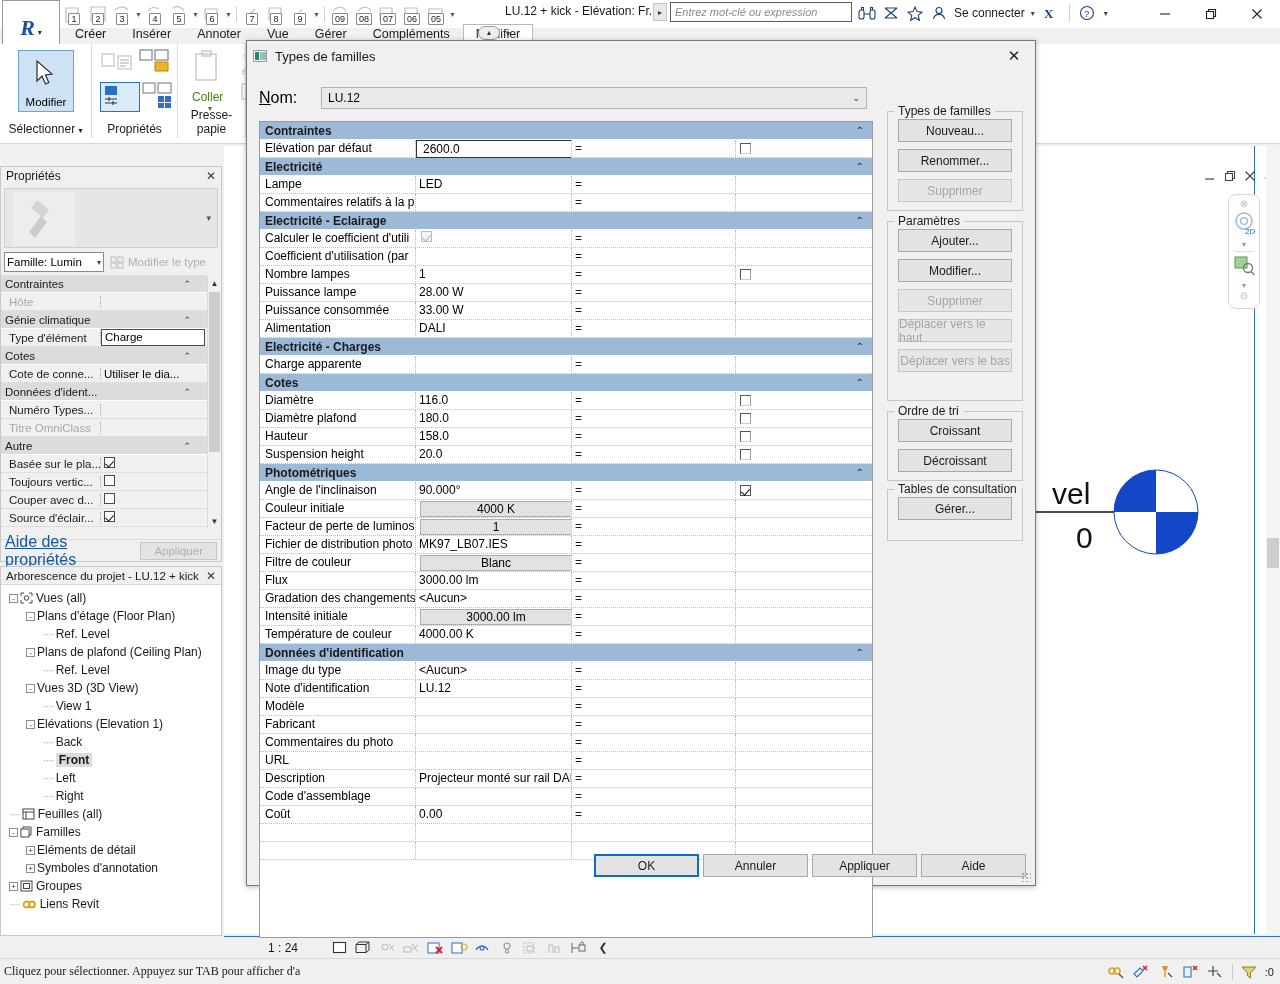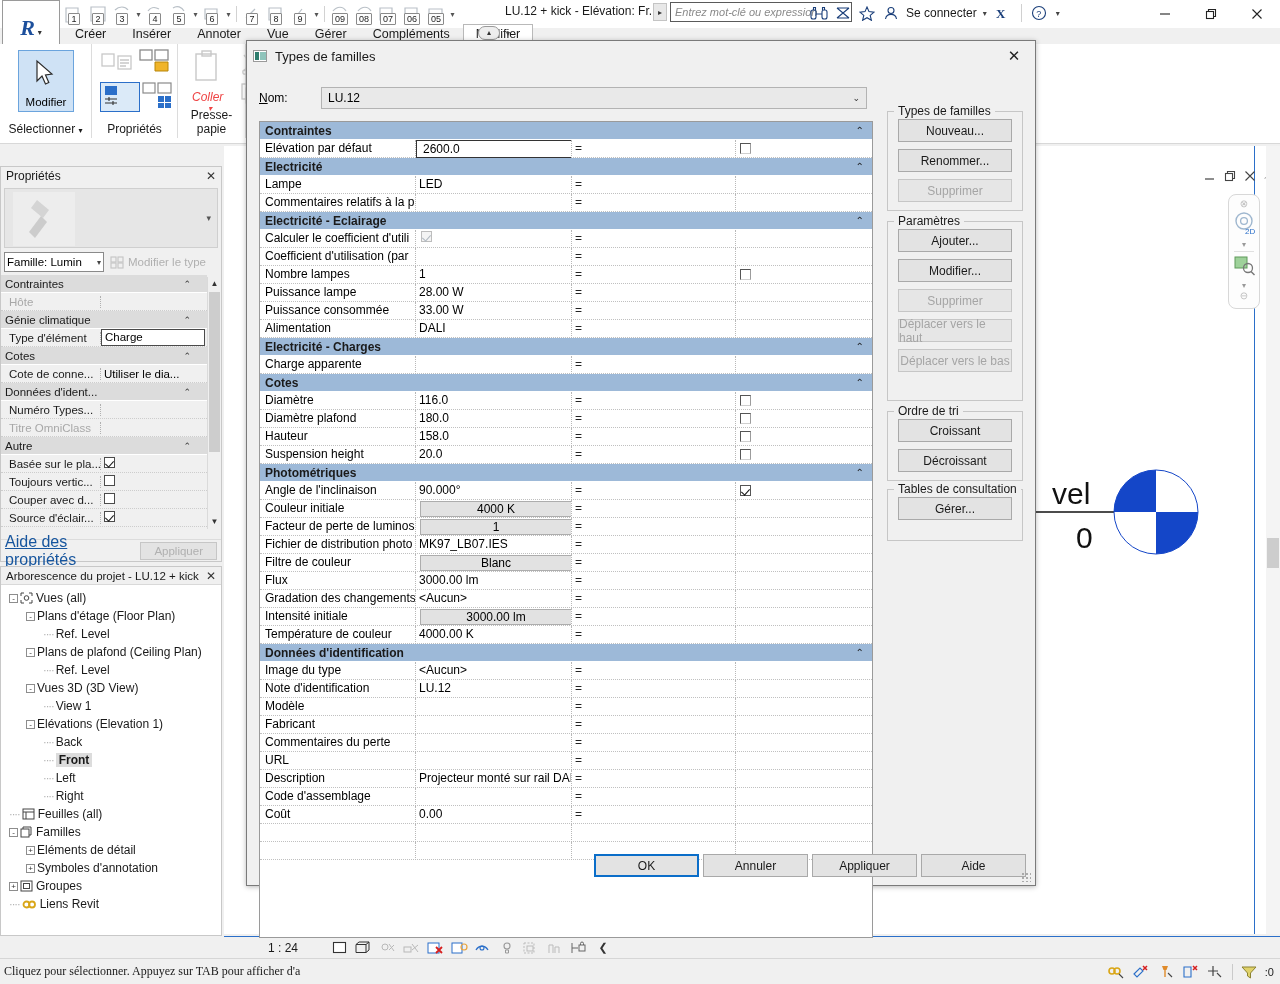--- a/index.html
+++ b/index.html
@@ -56,21 +56,21 @@
     position: absolute; left: 653px; top: 3px; width: 14px; height: 18px;
     background: #e8e8e8; border: 1px solid #c4c4c4;
     font-size: 8px; color: #333; text-align: center; line-height: 17px;
   }
   .searchbox {
     position: absolute; left: 670px; top: 2px; width: 182px; height: 20px;
     background: #fff; border: 1px solid #5a5a5a;
     font-size: 11px; font-style: italic; color: #8a8a8a;
     padding: 2px 4px; line-height: 15px;
   }
-  .ticons { position: absolute; left: 808px; top: 2px; display: flex; align-items: center; gap: 2px; }
+  .ticons { position: absolute; left: 856px; top: 2px; display: flex; align-items: center; gap: 2px; }
   .ticon { width: 22px; height: 22px; display: flex; align-items: center; justify-content: center; color: #1b3f7a; }
   .signin { font-size: 12px; color: #1a1a1a; margin-left: 2px; white-space: nowrap; }
   .tiny-caret { font-size: 8px; color: #444; padding: 0 4px; }
   .tsep { width: 1px; height: 18px; background: #d0d0d0; margin: 0 4px; }
   .winbtns { position: absolute; right: 0; top: 0; display: flex; }
   .winbtn { width: 46px; height: 28px; display: flex; align-items: center; justify-content: center; color: #222; font-size: 13px; }
 
   
   .ribbontabs {
     position: absolute; left: 62px; top: 24px; height: 20px;
@@ -99,21 +99,21 @@
     text-align: center; font-size: 12px; color: #1a1a1a;
   }
   .bigbtn {
     position: absolute; left: 18px; top: 6px; width: 56px; height: 62px;
     background: #cfe2f5; border: 1px solid #6ba4dd;
     display: flex; flex-direction: column; align-items: center; justify-content: flex-end;
     font-size: 11.5px; padding-bottom: 3px;
   }
   .cursor-glyph { position: absolute; left: 14px; top: 8px; }
   .ribicon { position: absolute; }
-  .graybtn { color: #ef4444; font-size: 12px; font-style: italic; }
+  .graybtn { color: #4d7c0f; font-size: 12px; }
 
   
   .palette {
     position: absolute; background: #f0f0f0; border: 1px solid #c8c8c8;
   }
   .pal-title {
     height: 18px; background: #f0f0f0; display: flex; align-items: center;
     justify-content: space-between; padding: 0 5px; font-size: 12px; color: #1a1a1a;
   }
   .pal-close { font-size: 12px; color: #333; cursor: default; }
@@ -227,21 +227,21 @@
     width: 14px; height: 12px; margin-right: 8px; position: relative;
     background: #fff; border: 1px solid #9a9a9a;
   }
   .dlg-ico::before { content:""; position:absolute; left:1px; top:1px; width:4px; height:8px; background:#2f7d6e;}
   .dlg-ico::after  { content:""; position:absolute; left:6px; top:1px; width:6px; height:8px; background:#8fc4bb;}
   .dlg-close {
     margin-left: auto; width: 30px; height: 24px; display: flex; align-items: center;
     justify-content: center; font-size: 15px; color: #222;
   }
   .nomrow { position: absolute; left: 12px; top: 46px; display: flex; align-items: center; }
-  .nomlabel { font-size: 12px; width: 62px; }
+  .nomlabel { font-size: 16px; width: 62px; }
   .nomlabel u { text-decoration: underline; }
   .nominput {
     width: 546px; height: 22px; background: #e9e9e9; border: 1px solid #b3b3b3;
     display: flex; align-items: center; padding: 0 6px; font-size: 12px;
     justify-content: space-between;
   }
   .nominput .cv { font-size: 9px; color: #333; }
 
   
   .ptable {
@@ -1219,21 +1219,21 @@
             <div class="pc f"><span class="eqs">=</span></div>
             <div class="pc l"></div>
           </div>
           <div class="prow">
             <div class="pc n">Fabricant</div>
             <div class="pc v"></div>
             <div class="pc f"><span class="eqs">=</span></div>
             <div class="pc l"></div>
           </div>
           <div class="prow">
-            <div class="pc n">Commentaires du perte</div>
+            <div class="pc n">Commentaires du photo</div>
             <div class="pc v"></div>
             <div class="pc f"><span class="eqs">=</span></div>
             <div class="pc l"></div>
           </div>
           <div class="prow">
             <div class="pc n">URL</div>
             <div class="pc v"></div>
             <div class="pc f"><span class="eqs">=</span></div>
             <div class="pc l"></div>
           </div>

